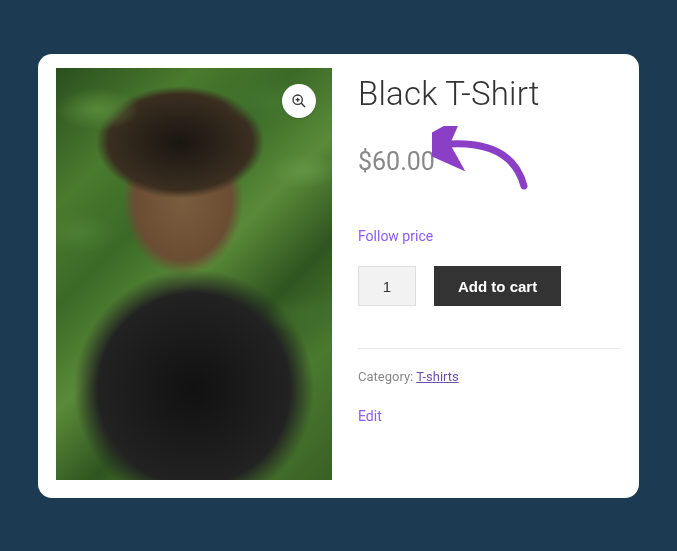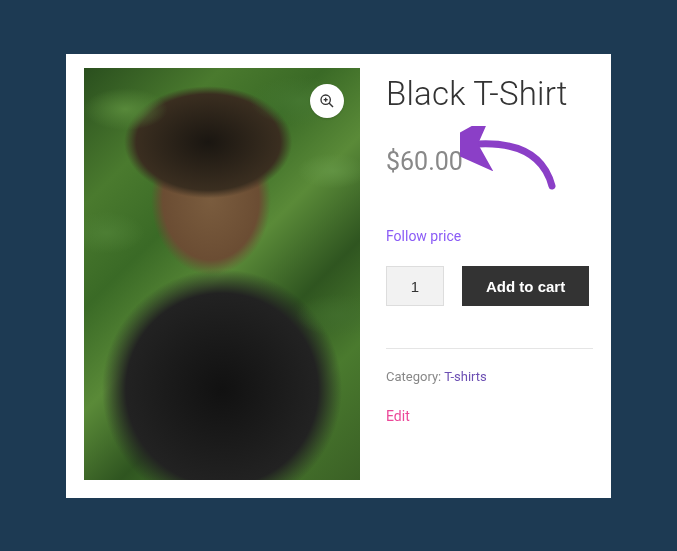--- a/index.html
+++ b/index.html
@@ -7,22 +7,22 @@
       background: #1d3a53;
       font-family: -apple-system, BlinkMacSystemFont, "Segoe UI", Roboto, Helvetica, Arial, sans-serif;
       width: 677px;
       height: 551px;
       display: flex;
       align-items: center;
       justify-content: center;
     }
     .product-card {
       background: #fff;
-      border-radius: 0;
-      width: 545px;
+      border-radius: 14px;
+      width: 601px;
       padding: 14px 18px 18px 18px;
       display: flex;
       gap: 26px;
       position: relative;
     }
     .image-col {
       flex: 0 0 276px;
       position: relative;
     }
     .product-image-wrap {
@@ -123,25 +123,26 @@
       border-top: 1px solid #e5e5e5;
       margin-bottom: 20px;
     }
     .category-row {
       font-size: 13px;
       color: #888;
       margin-bottom: 22px;
     }
     .category-link {
       color: #6c4fb3;
+      text-decoration: underline;
       cursor: pointer;
     }
     .edit-link {
       font-size: 14px;
-      color: #ec4899;
+      color: #8b5cf6;
       cursor: pointer;
     }
 
     .annotation-arrow {
       position: absolute;
       top: 58px;
       left: 74px;
       width: 100px;
       height: 80px;
       pointer-events: none;

